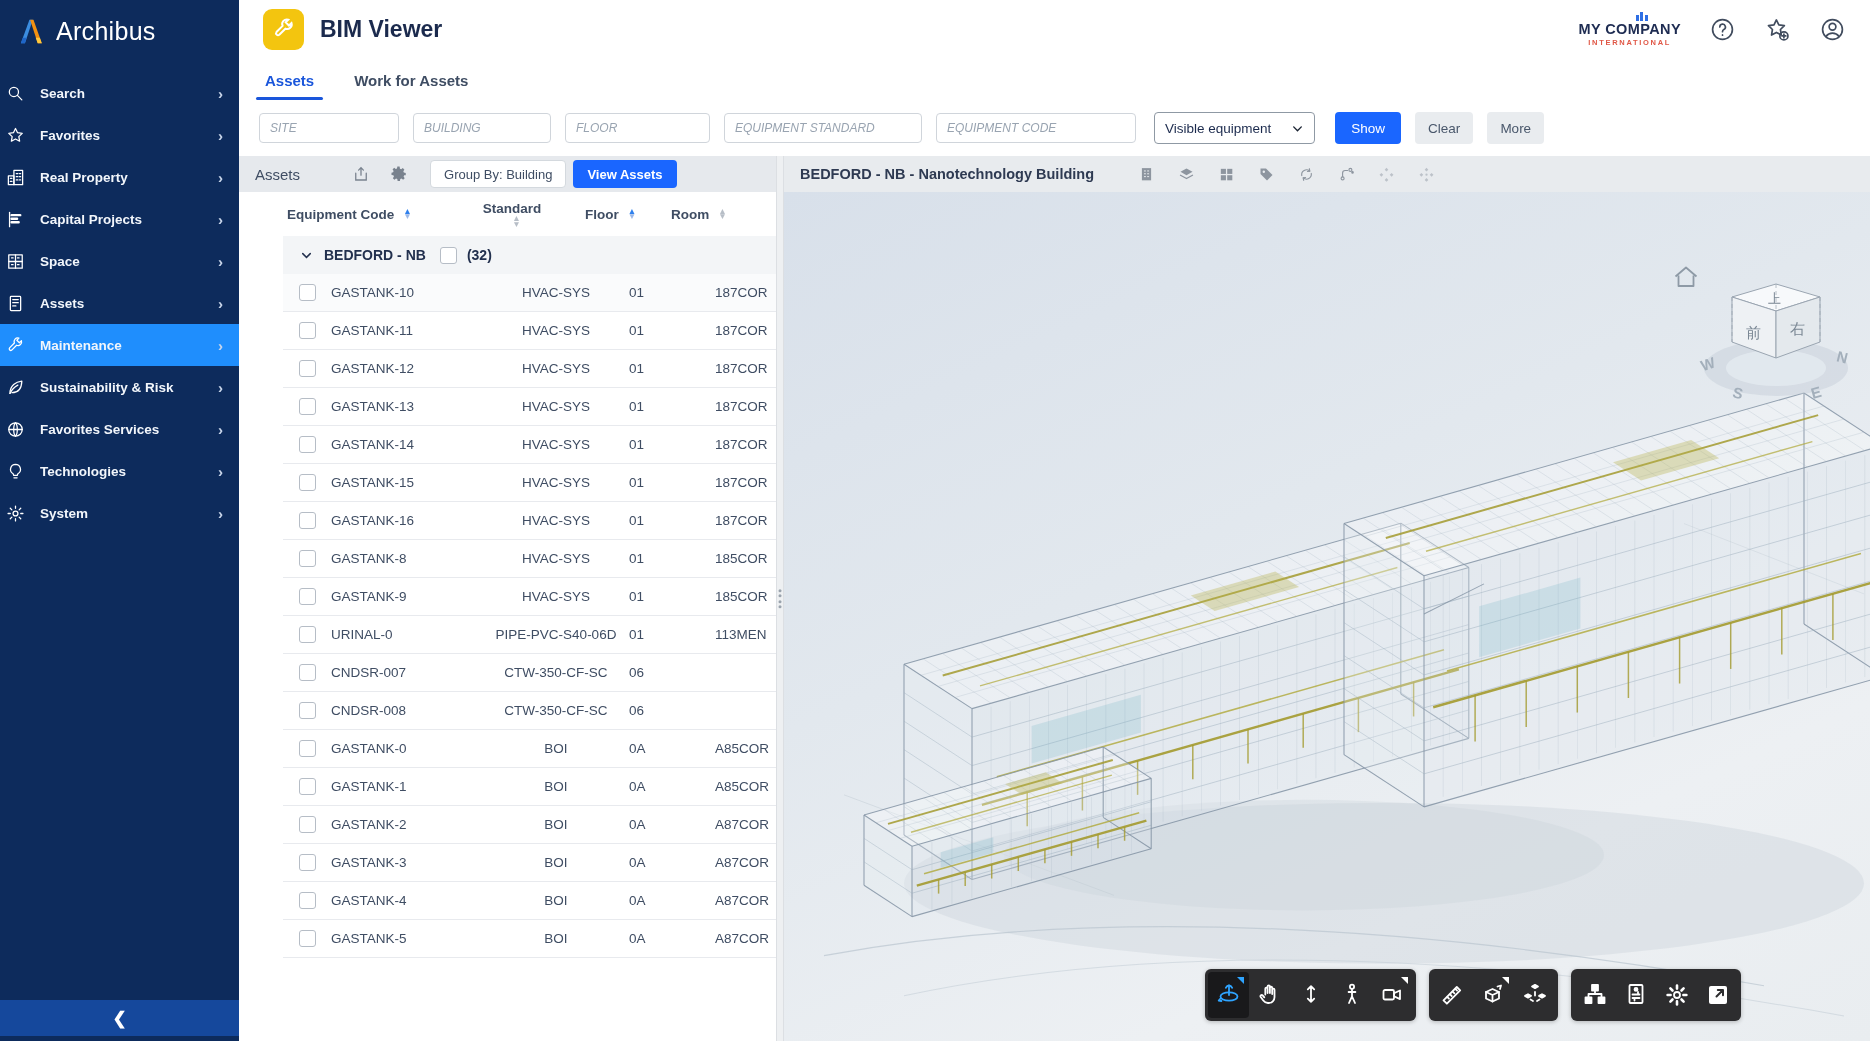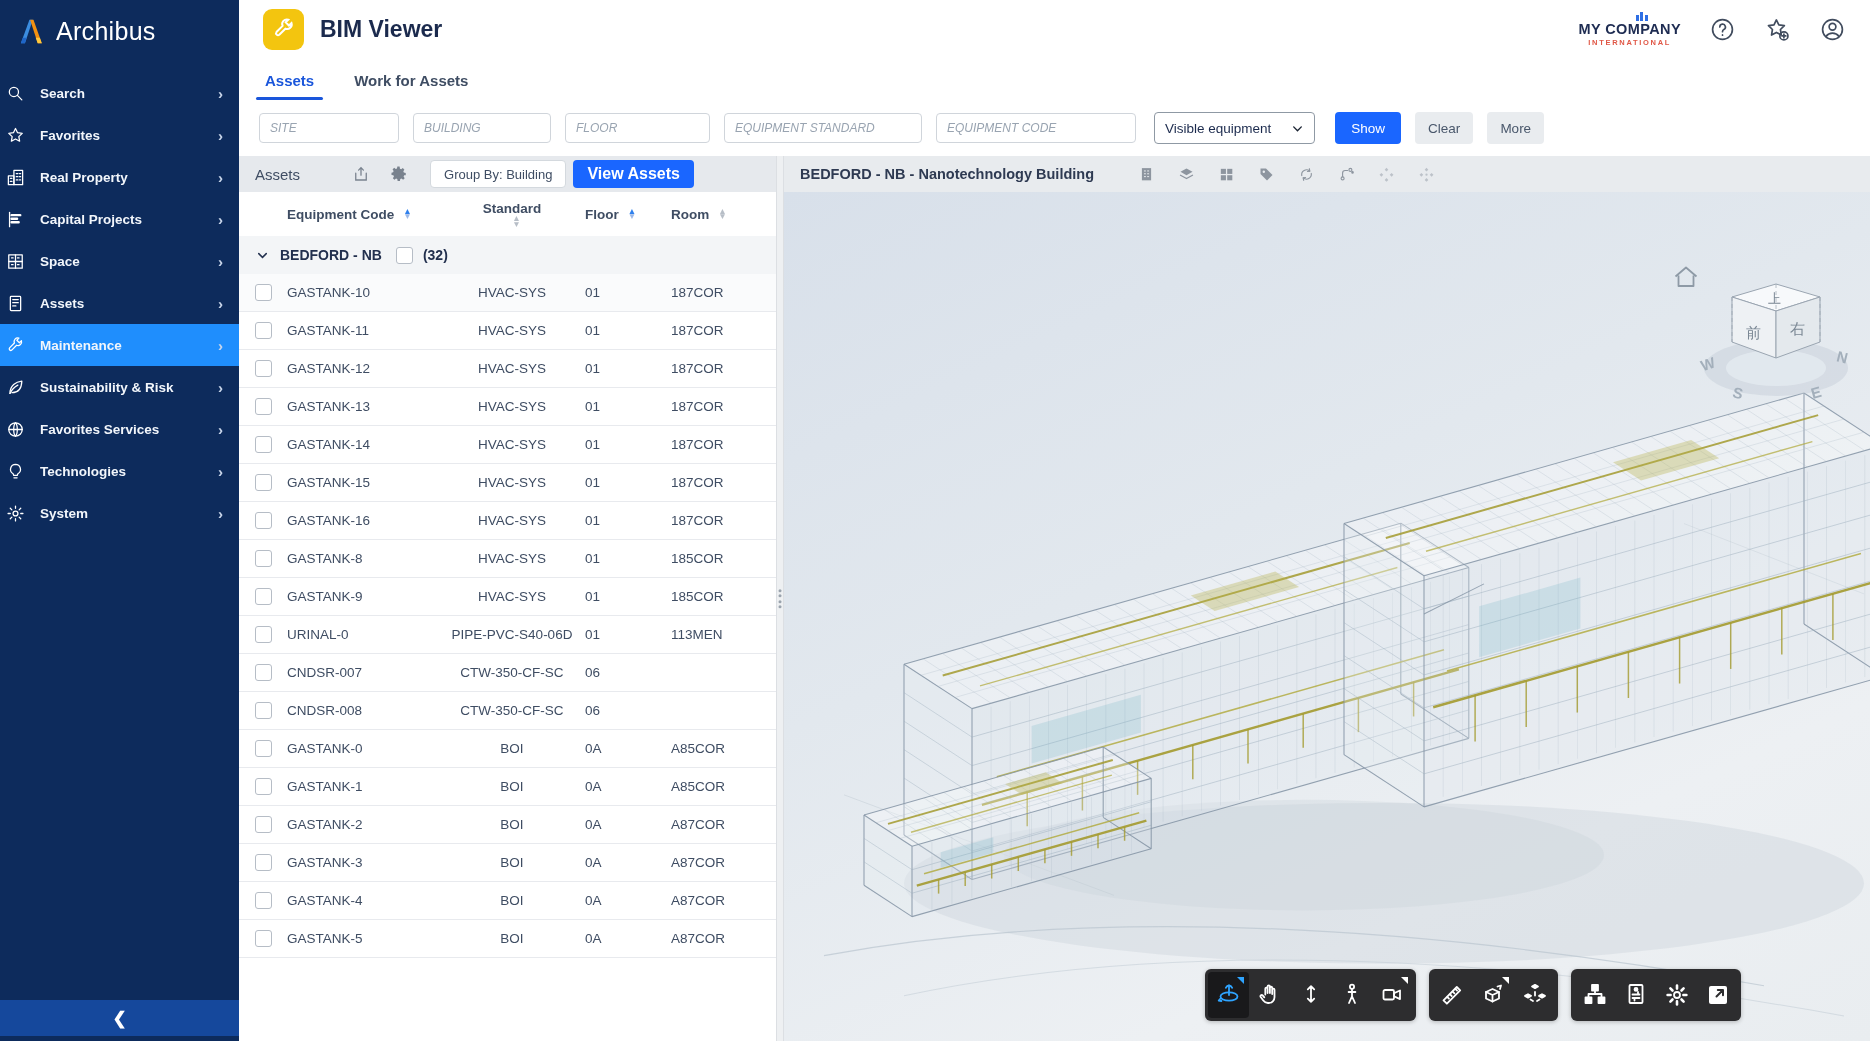--- a/index.html
+++ b/index.html
@@ -64,34 +64,34 @@
   
   .assets-panel { width:537px; display:flex; flex-direction:column; background:#fff; flex-shrink:0; }
   .panel-header { height:36px; background:#e6e9ed; display:flex; align-items:center; padding:0 16px; }
   .panel-title { font-size:15px; color:#3f4d63; }
   .ph-icon { width:18px; height:18px; cursor:pointer; }
   .ph-icon svg { width:18px; height:18px; stroke:#79828e; fill:none; stroke-width:1.7; stroke-linecap:round; }
   .ph-icon.gear svg { fill:#79828e; stroke:none; }
   .groupby-btn { background:#fff; border:1px solid #d4d9de; border-radius:4px; height:28px; padding:0 13px;
     font-size:13px; color:#3f4d63; display:flex; align-items:center; cursor:pointer; }
   .viewassets-btn { background:#1a66ff; color:#fff; border-radius:4px; height:28px; padding:0 14px;
-    font-size:16px; font-weight:700; display:flex; align-items:center; cursor:pointer; margin-left:7px; }
+    font-size:13px; font-weight:700; display:flex; align-items:center; cursor:pointer; margin-left:7px; }
 
   .table-head { height:44px; display:flex; align-items:center; font-weight:700; font-size:13.5px; color:#3f4d63; }
   .col { display:flex; align-items:center; }
   .col-check { width:48px; flex-shrink:0; justify-content:center; }
   .col-code { width:152px; flex-shrink:0; }
   .col-std  { width:146px; flex-shrink:0;flex-direction:column; }
   .col-floor{ width:86px;  flex-shrink:0; }
   .col-room { width:100px; flex-shrink:0; }
   .sort { display:inline-flex; flex-direction:column; margin-left:9px; line-height:.62; font-size:8.5px; }
   .sort .up.blue { color:#2f80ed; } .sort .dn.blue { color:#9db9e8; }
   .sort .up.gray, .sort .dn.gray { color:#b7bec7; }
 
-  .table-body { flex:1; overflow:hidden; background:#fff; }
+  .table-body { flex:1; overflow:hidden; background:#fff;margin-left:44px; }
   .group-row { height:38px; background:#f3f5f7; display:flex; align-items:center; font-size:14px;
     font-weight:700; color:#22304e; padding-left:16px; gap:10px; }
   .group-row svg { width:15px; height:15px; stroke:#22304e; stroke-width:2.4; fill:none; stroke-linecap:round; }
   .row { height:38px; display:flex; align-items:center; border-bottom:1px solid #e8eaee;
     font-size:13.5px; color:#3f4d63; background:#fff; }
   .row:first-of-type { background:#fafbfc; }
   .cbx { appearance:none; -webkit-appearance:none; width:17px; height:17px; border:1.5px solid #b6bdc6;
     border-radius:3px; background:#fff; cursor:pointer; }
   .group-row .cbx { margin-left:4px; }
 

